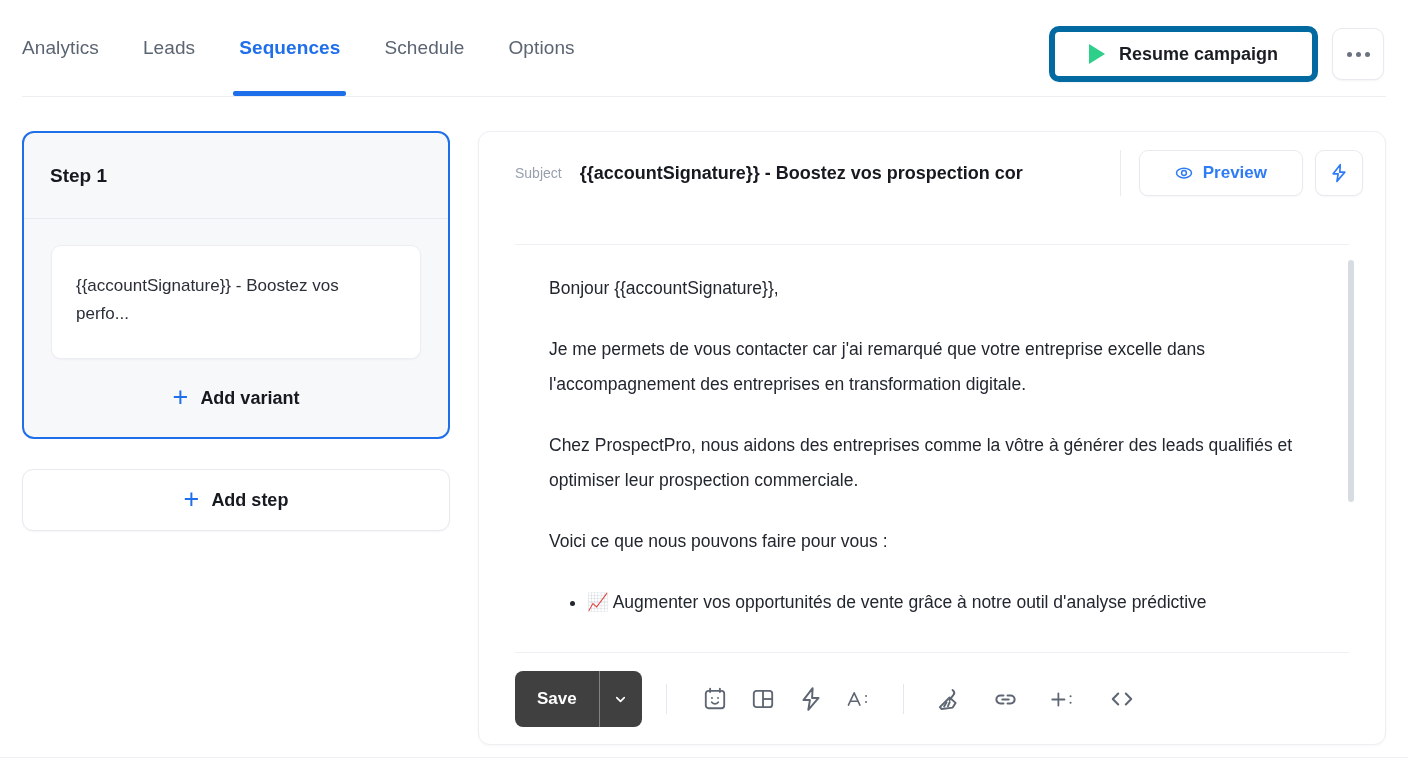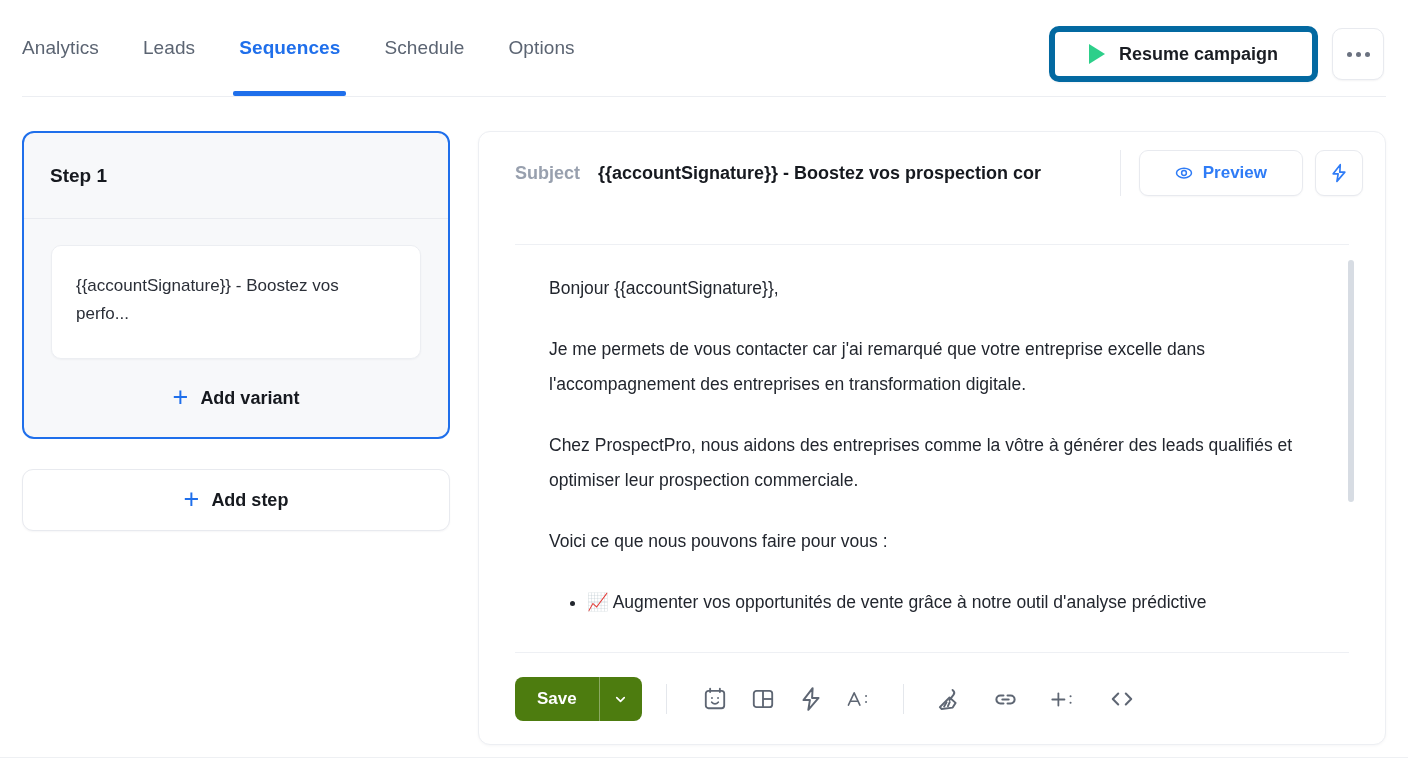--- a/index.html
+++ b/index.html
@@ -222,22 +222,22 @@
   }
 
   .subject-row {
     height: 82px;
     display: flex;
     align-items: center;
     padding: 0 22px 0 36px;
     gap: 0;
   }
   .subject-label {
-    font-size: 18px;
-    font-weight: bold;
+    font-size: 14px;
+    font-weight: normal;
     color: #98a0ae;
     margin-right: 18px;
     white-space: nowrap;
   }
   .subject-value {
     flex: 1;
     font-size: 18px;
     font-weight: bold;
     color: #16191f;
     white-space: nowrap;
@@ -334,24 +334,24 @@
     width: 908px;
     height: 92px;
     display: flex;
     align-items: center;
     padding-left: 36px;
     gap: 0;
   }
 
   .save-group {
     display: flex;
-    height: 44px;
+    height: 56px;
     border-radius: 8px;
     overflow: hidden;
-    background: #4d7c0f;
+    background: #404040;
     cursor: pointer;
     justify-content: space-between;
   }
   .save-main {
     display: flex; align-items: center;
     padding: 0 22px;
     font-size: 17px;
     font-weight: bold;
     color: #ffffff;
     border-right: 1px solid rgba(255,255,255,0.35);

